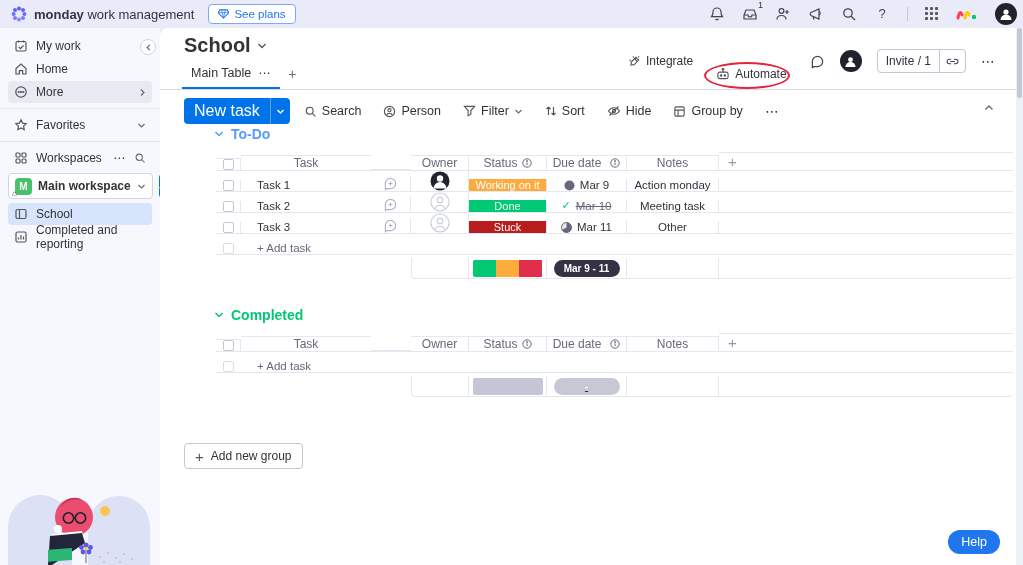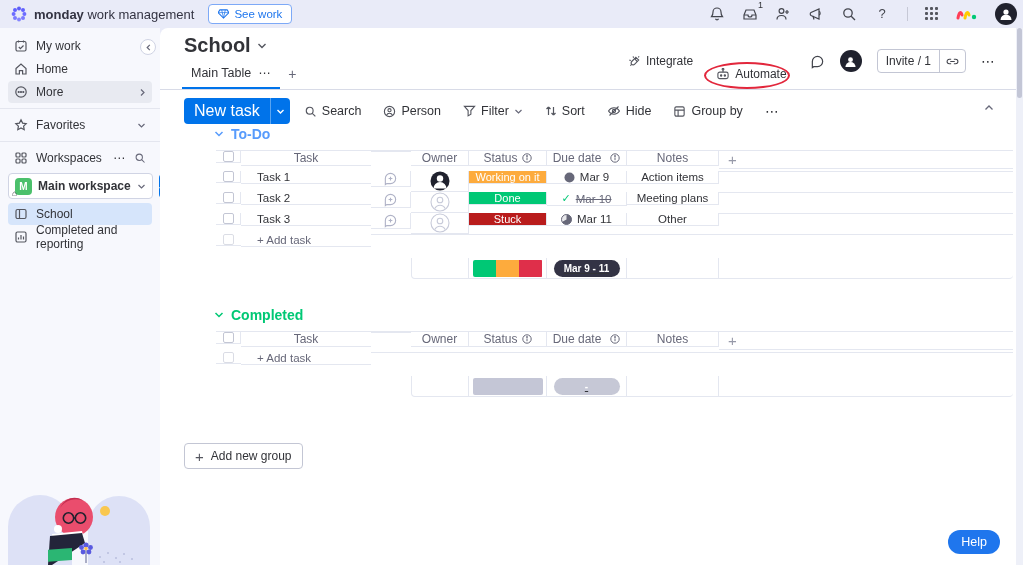--- a/index.html
+++ b/index.html
@@ -67,21 +67,21 @@
   .newtask-caret { background:#0073ea; border-left:1px solid rgba(255,255,255,.35); width:20px; display:flex; align-items:center; justify-content:center; color:#fff; }
   .tb-btn { display:flex; align-items:center; gap:5px; height:26px; padding:0 8px; border-radius:4px; font-size:12.5px; color:#323338; cursor:pointer; }
   .tb-btn .ticon { color:#54565f; }
   .toolbar-collapse { position:absolute; top:76px; right:22px; color:#676879; cursor:pointer; }
 
   
   .groups { position:absolute; top:98px; left:24px; right:3px; }
   .group { margin-bottom:28px;padding-left:28px; }
   .group-title { display:flex; align-items:center; gap:7px; font-size:14px; font-weight:600; margin:0 0 8px 2px; cursor:pointer; }
   .tbl { position:relative; }
-  .trow { display:flex; align-items:flex-start; height:21px; background:#fff; }
+  .trow { display:flex; align-items:flex-end; height:21px; background:#fff; }
   .cbar { width:4px; flex:none; }
   .trow.first .cbar { border-top-left-radius:4px; }
   .trow.last .cbar { border-bottom-left-radius:4px; }
   .tcell { display:flex; align-items:center; justify-content:center; border-right:1px solid #e4e7f0; border-bottom:1px solid #e4e7f0; font-size:11.5px; color:#323338; overflow:hidden; }
   .trow.first .tcell { border-top:1px solid #e4e7f0; }
   .c-check { width:25px; flex:none; }
   .c-task { width:130px; flex:none; justify-content:flex-start; padding-left:16px; }
   .c-chat { width:40px; flex:none; }
   .c-owner { width:58px; flex:none; }
   .c-status { width:78px; flex:none; padding:0; }
@@ -126,21 +126,21 @@
     </svg>
     <span class="brand-text"><b>monday</b> <span>work management</span></span>
   </div>
   <button class="see-plans">
     <span>
         <svg width="11" height="10" viewBox="0 0 12 11">
           <path d="M2 1h8l2 3-6 6-6-6z" fill="none" stroke="#1f76ed" stroke-width="1.2"></path>
           <path d="M0 4h12M4 1l2 9 2-9" stroke="#1f76ed" stroke-width="0.8" fill="none"></path>
         </svg>
       </span>
-    <span>See work</span>
+    <span>See plans</span>
   </button>
   <div class="top-icons">
     <span class="top-icon">
       <svg width="16" height="16" viewBox="0 0 16 16" fill="none" stroke="#43454d" stroke-width="1.2">
           <path d="M8 2a4 4 0 0 1 4 4c0 3 1 4 1.5 4.7H2.5C3 10 4 9 4 6a4 4 0 0 1 4-4z"></path>
           <path d="M6.5 12.8a1.6 1.6 0 0 0 3 0"></path>
         </svg>
     </span>
     <span class="top-icon">
       <svg width="16" height="16" viewBox="0 0 16 16" fill="none" stroke="#43454d" stroke-width="1.2">
@@ -547,21 +547,21 @@
               <span class="status-fill" style="background: rgb(253, 171, 61);">Working on it</span>
             </span>
           <span class="tcell c-due">
               <span>
                 <svg width="11" height="11" viewBox="0 0 11 11">
                   <circle cx="5.5" cy="5.5" r="5" fill="#676879"></circle>
                 </svg>
               </span>
               <span>Mar 9</span>
             </span>
-          <span class="tcell c-notes">Action items</span>
+          <span class="tcell c-notes">Action monday</span>
           <span class="tcell c-rest"></span>
         </div>
 
         <div class="trow">
           <span class="cbar" style="background: rgb(87, 155, 252);"></span>
           <span class="tcell c-check">
               <span class="chk"></span>
             </span>
           <span class="tcell c-task" style="border-right:none;">Task 2</span>
           <span class="tcell c-chat">
@@ -577,21 +577,21 @@
                 <path d="M4.8 16.5a5.8 5.8 0 0 1 10.4 0"></path>
               </svg>
             </span>
           <span class="tcell c-status">
               <span class="status-fill" style="background: rgb(0, 200, 117);">Done</span>
             </span>
           <span class="tcell c-due">
               <span style="color:#00c875; font-size:11px;">✓</span>
               <span class="strike">Mar 10</span>
             </span>
-          <span class="tcell c-notes">Meeting plans</span>
+          <span class="tcell c-notes">Meeting task</span>
           <span class="tcell c-rest"></span>
         </div>
 
         <div class="trow">
           <span class="cbar" style="background: rgb(87, 155, 252);"></span>
           <span class="tcell c-check">
               <span class="chk"></span>
             </span>
           <span class="tcell c-task" style="border-right:none;">Task 3</span>
           <span class="tcell c-chat">

